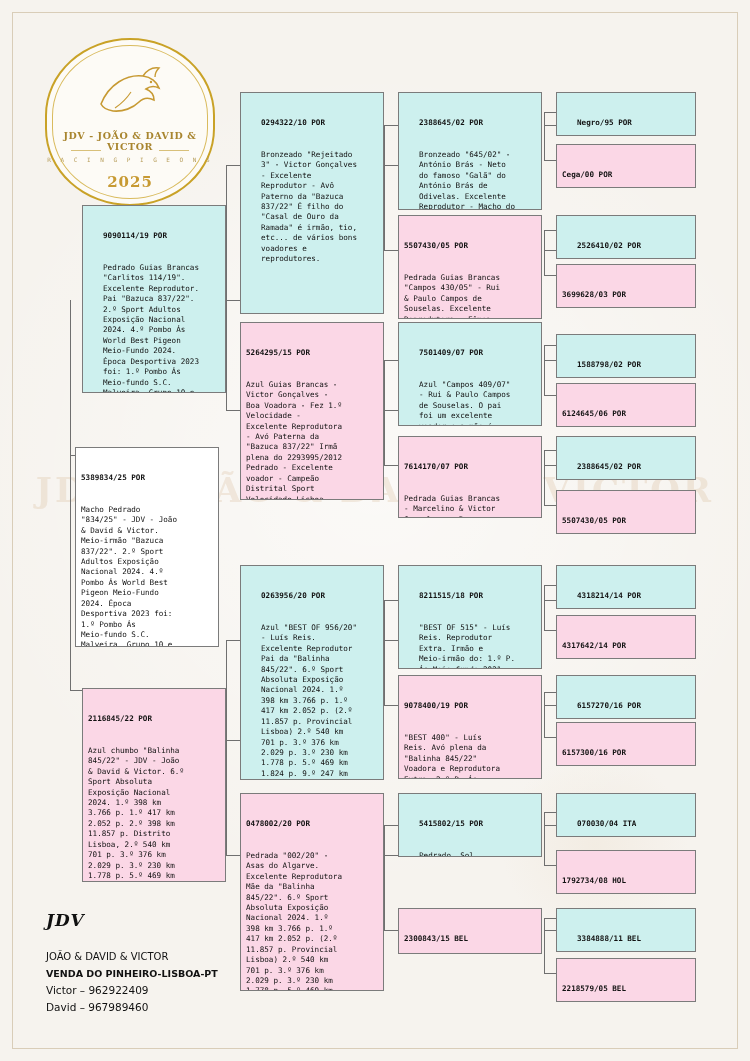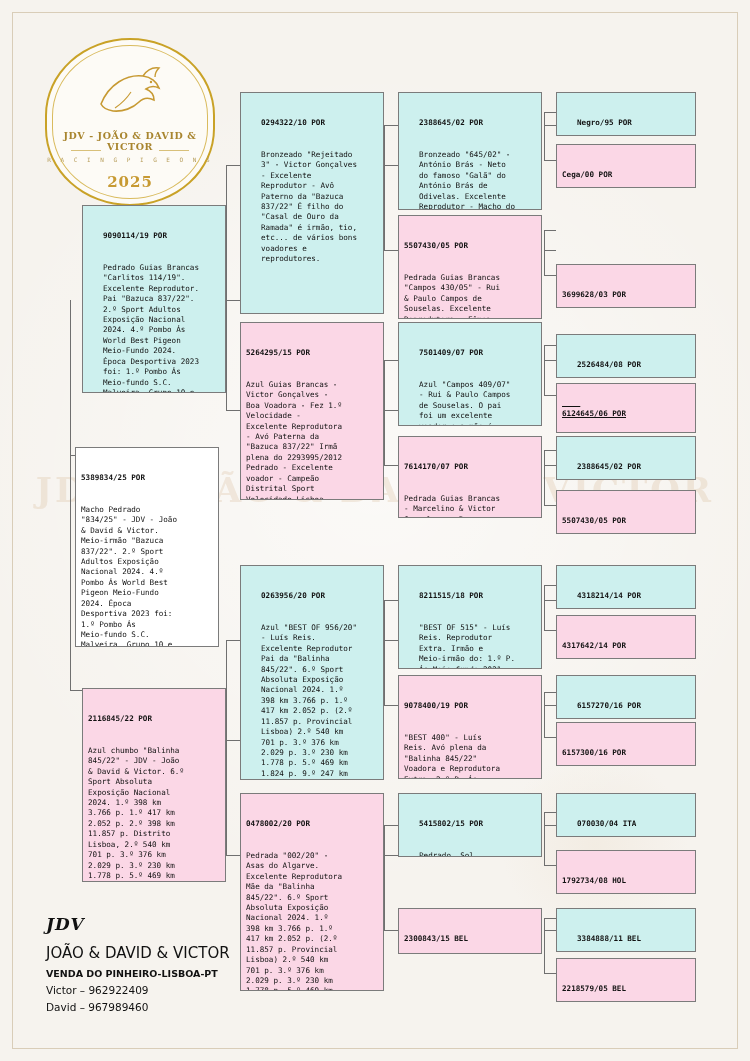--- a/index.html
+++ b/index.html
@@ -130,22 +130,22 @@
   .footer .jdv {
     font-family: "DejaVu Serif", serif;
     font-style: italic;
     font-weight: bold;
     font-size: 17px;
     color: #111;
     letter-spacing: 1px;
   }
   .footer .names {
     font-family: "DejaVu Sans", sans-serif;
-    font-size: 15px;
-    margin-top: 10px;
+    font-size: 10px;
+    margin-top: 21px;
     color: #111;
   }
   .footer .venda {
     font-family: "DejaVu Sans", sans-serif;
     font-weight: bold;
     font-size: 9.5px;
     margin-top: 6px;
     color: #111;
   }
   .footer .phone {
@@ -480,32 +480,36 @@
   <div class="box cy" style="left:556px; top:92px; width:140px; height:44px;">
     <span class="hd">Negro/95 POR</span>
     
   </div>
 
   <div class="box pk" style="left:556px; top:144px; width:140px; height:44px;">
     <span class="hd">Cega/00 POR</span>
     
   </div>
 
+  <div class="box cy" style="left:556px; top:215px; width:140px; height:44px;">
+    <span class="hd">2526410/02 POR</span>
+    
+  </div>
 
   <div class="box pk" style="left:556px; top:264px; width:140px; height:44px;">
     <span class="hd">3699628/03 POR</span>
     
   </div>
 
   <div class="box cy" style="left:556px; top:334px; width:140px; height:44px;">
-    <span class="hd">2526484/08 POR</span>
-    
-  </div>
-
-  <div class="box pk" style="left:556px; top:383px; width:140px; height:50px;text-decoration:underline;">
+    <span class="hd">1588798/02 POR</span>
+    
+  </div>
+
+  <div class="box pk" style="left:556px; top:383px; width:140px; height:44px;">
     <span class="hd">6124645/06 POR</span>
     
   </div>
 
   <div class="box cy" style="left:556px; top:436px; width:140px; height:44px;">
     <span class="hd">2388645/02 POR</span>
     
   </div>
 
   <div class="box pk" style="left:556px; top:490px; width:140px; height:44px;">

